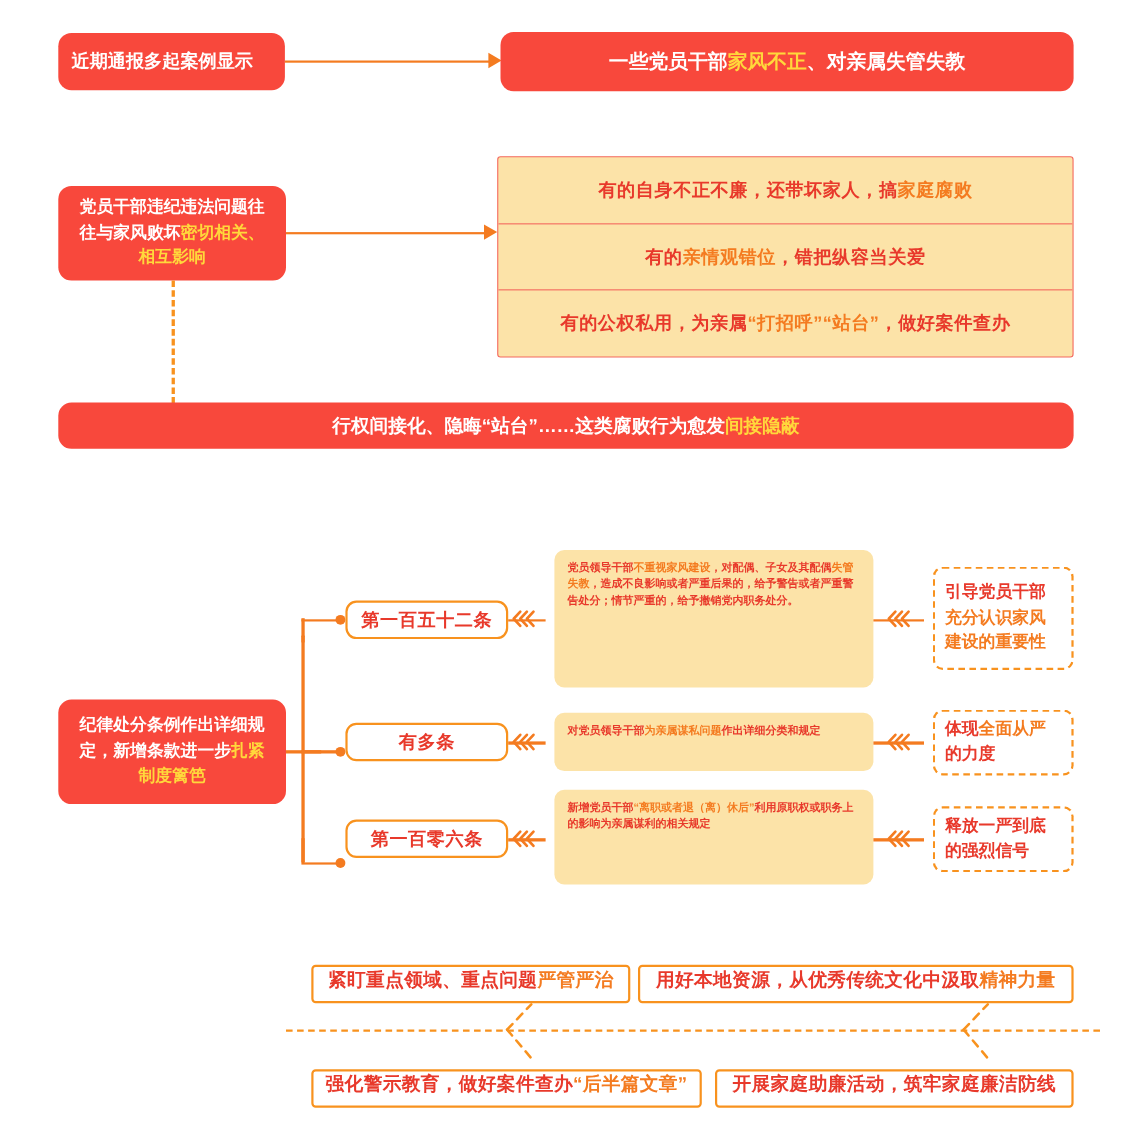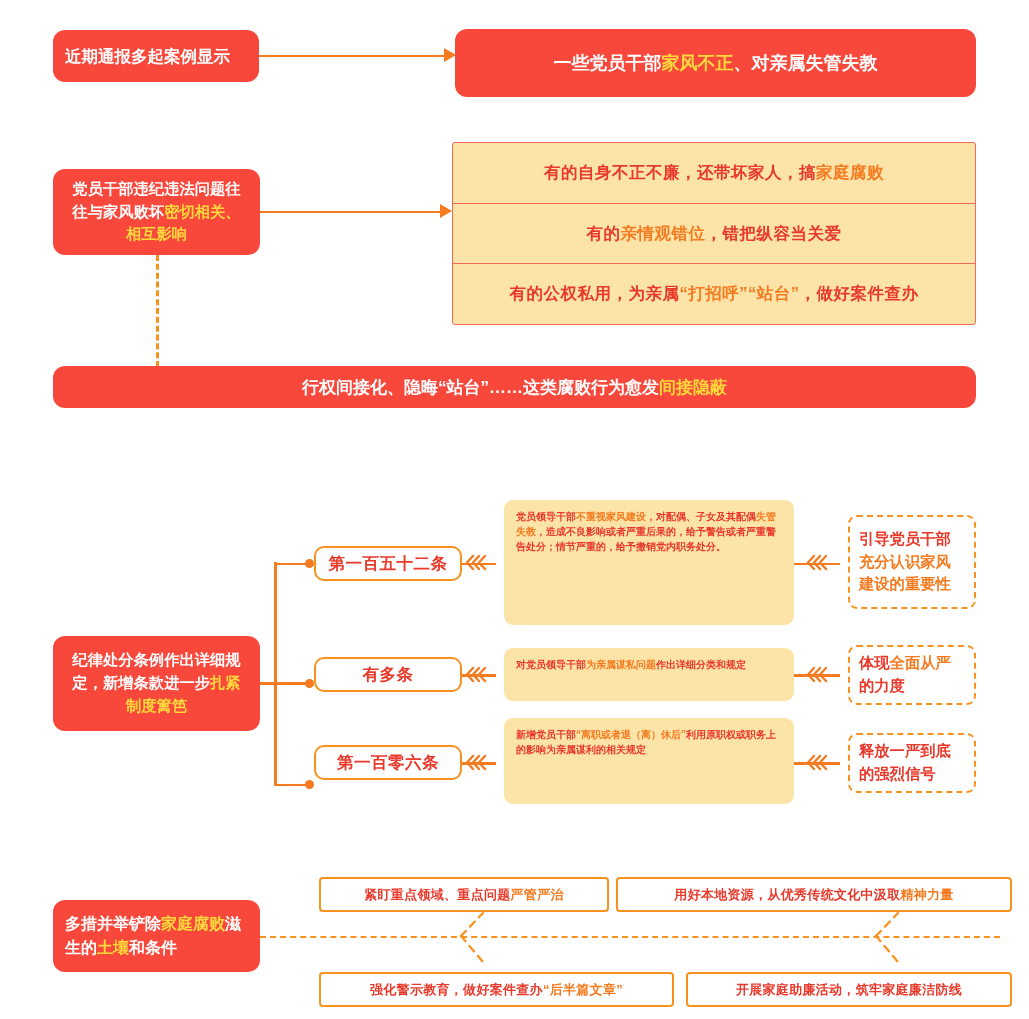--- a/index.html
+++ b/index.html
@@ -94,26 +94,25 @@
     text-align:left;
   }
 
   
   .out-card{
     border:2px solid #F8921E;
     border-radius:4px;
     background:#fff;
     color:#E8392B;
     font-weight:bold;
-    font-size:13px;
-    display:flex;align-items:center;justify-content:center;
+    font-size:17px;
+    display:flex;justify-content:center;
     text-align:center;
     letter-spacing:.3px;
     padding:0 9px;
-    margin-left:36px;
   }
 
   
   .hline{background:#F47B20;height:2.5px;}
   .vline{background:#F47B20;width:2.5px;}
   .vdash{
     width:0;border-left:3px dashed #F8921E;
   }
   .hdash{
     height:0;border-top:2.5px dashed #F8921E;
@@ -128,21 +127,21 @@
 
   <div class="abs red-box" style="left:53px;top:30px;width:206px;height:52px;font-size:16.5px;">
     <span>近期通报多起案例显示</span>
   </div>
 
   <div class="abs hline" style="left:259px;top:54.5px;width:192px;"></div>
   <svg class="abs" style="left:444px;top:48px;width:12px;height:14px;" viewBox="0 0 12 14">
     <polygon points="0,0 12,7 0,14" fill="#F47B20"></polygon>
   </svg>
 
-  <div class="abs red-banner" style="left:455px;top:29px;width:521px;height:68px;font-size:18px;">
+  <div class="abs red-banner" style="left:455px;top:29px;width:521px;height:54px;font-size:18px;">
     <span>一些党员干部</span>
       <span class="hl-y">家风不正</span>
       <span>、对亲属失管失教</span>
   </div>
 
   <div class="abs red-box" style="left:53px;top:169px;width:207px;height:86px;font-size:15.3px;">
     <div>
       <span>党员干部违纪违法问题往往与家风败坏</span><span class="hl-y">密切相关、相互影响</span>
     </div>
   </div>
@@ -248,25 +247,20 @@
   <div class="abs hline" style="left:794px;top:762px;width:46px;"></div>
   <svg class="abs" style="left:806px;top:754.5px;width:22px;height:15px;" viewBox="0 0 22 15">
     <path d="M8,1 L2,7.5 L8,14 M14,1 L8,7.5 L14,14 M20,1 L14,7.5 L20,14" fill="none" stroke="#F47B20" stroke-width="2.4" stroke-linecap="round" stroke-linejoin="round"></path>
   </svg>
   <div class="abs dash-card" style="left:848px;top:733px;width:128px;height:60px;">
     <div>
       <span>释放一严到底</span><span>的强烈信号</span>
     </div>
   </div>
 
-  <div class="abs red-box" style="left:53px;top:900px;width:207px;height:72px;font-size:16px;">
-    <div style="text-align:left;">
-      <span>多措并举铲除</span><span class="hl-y">家庭腐败</span><span>滋生的</span><span class="hl-y">土壤</span><span>和条件</span>
-    </div>
-  </div>
 
   <div class="abs hdash" style="left:260px;top:936px;width:740px;"></div>
 
   <svg class="abs" style="left:255px;top:900px;width:745px;height:75px;" viewBox="0 0 745 75">
     <g fill="none" stroke="#F8921E" stroke-width="2.3" stroke-dasharray="7,6" stroke-linecap="round">
       <line x1="206" y1="36" x2="228" y2="13"></line>
       <line x1="206" y1="36" x2="228" y2="62"></line>
       <line x1="621" y1="36" x2="643" y2="13"></line>
       <line x1="621" y1="36" x2="643" y2="62"></line>
     </g>

